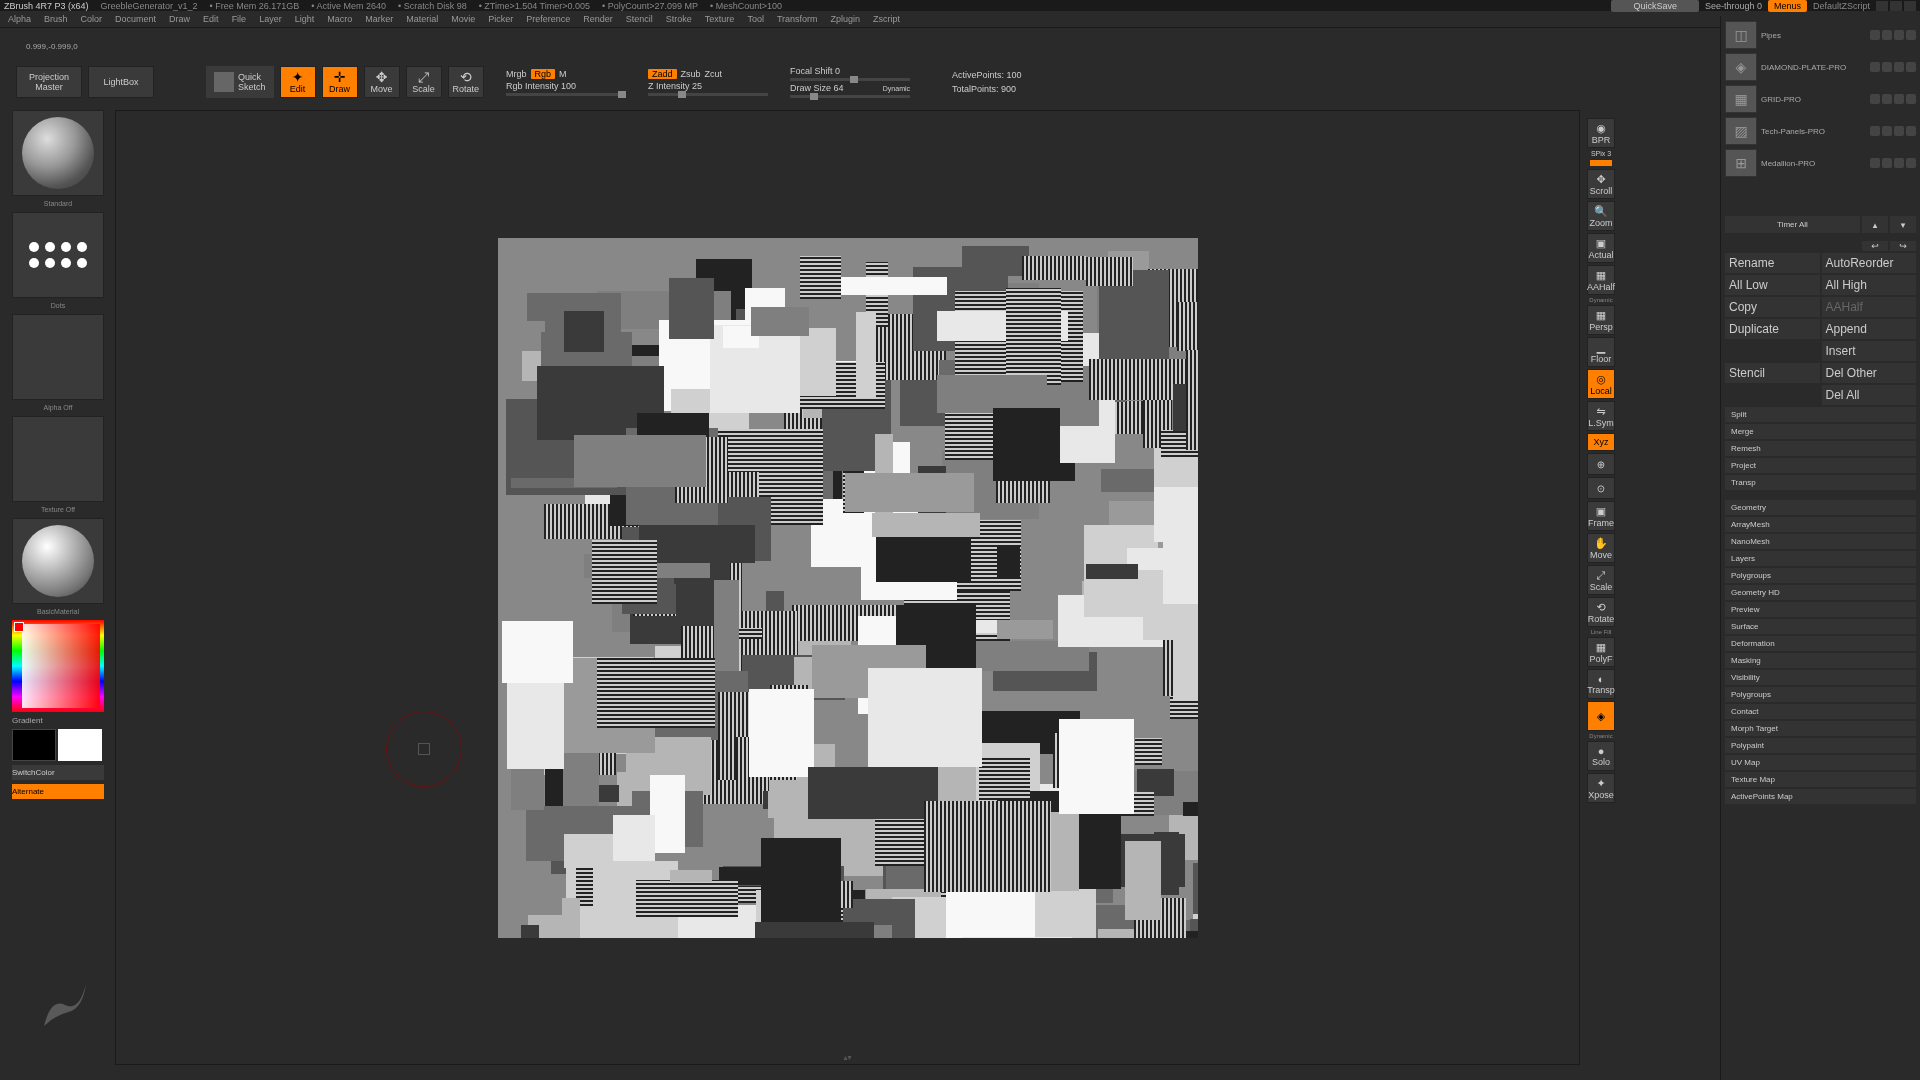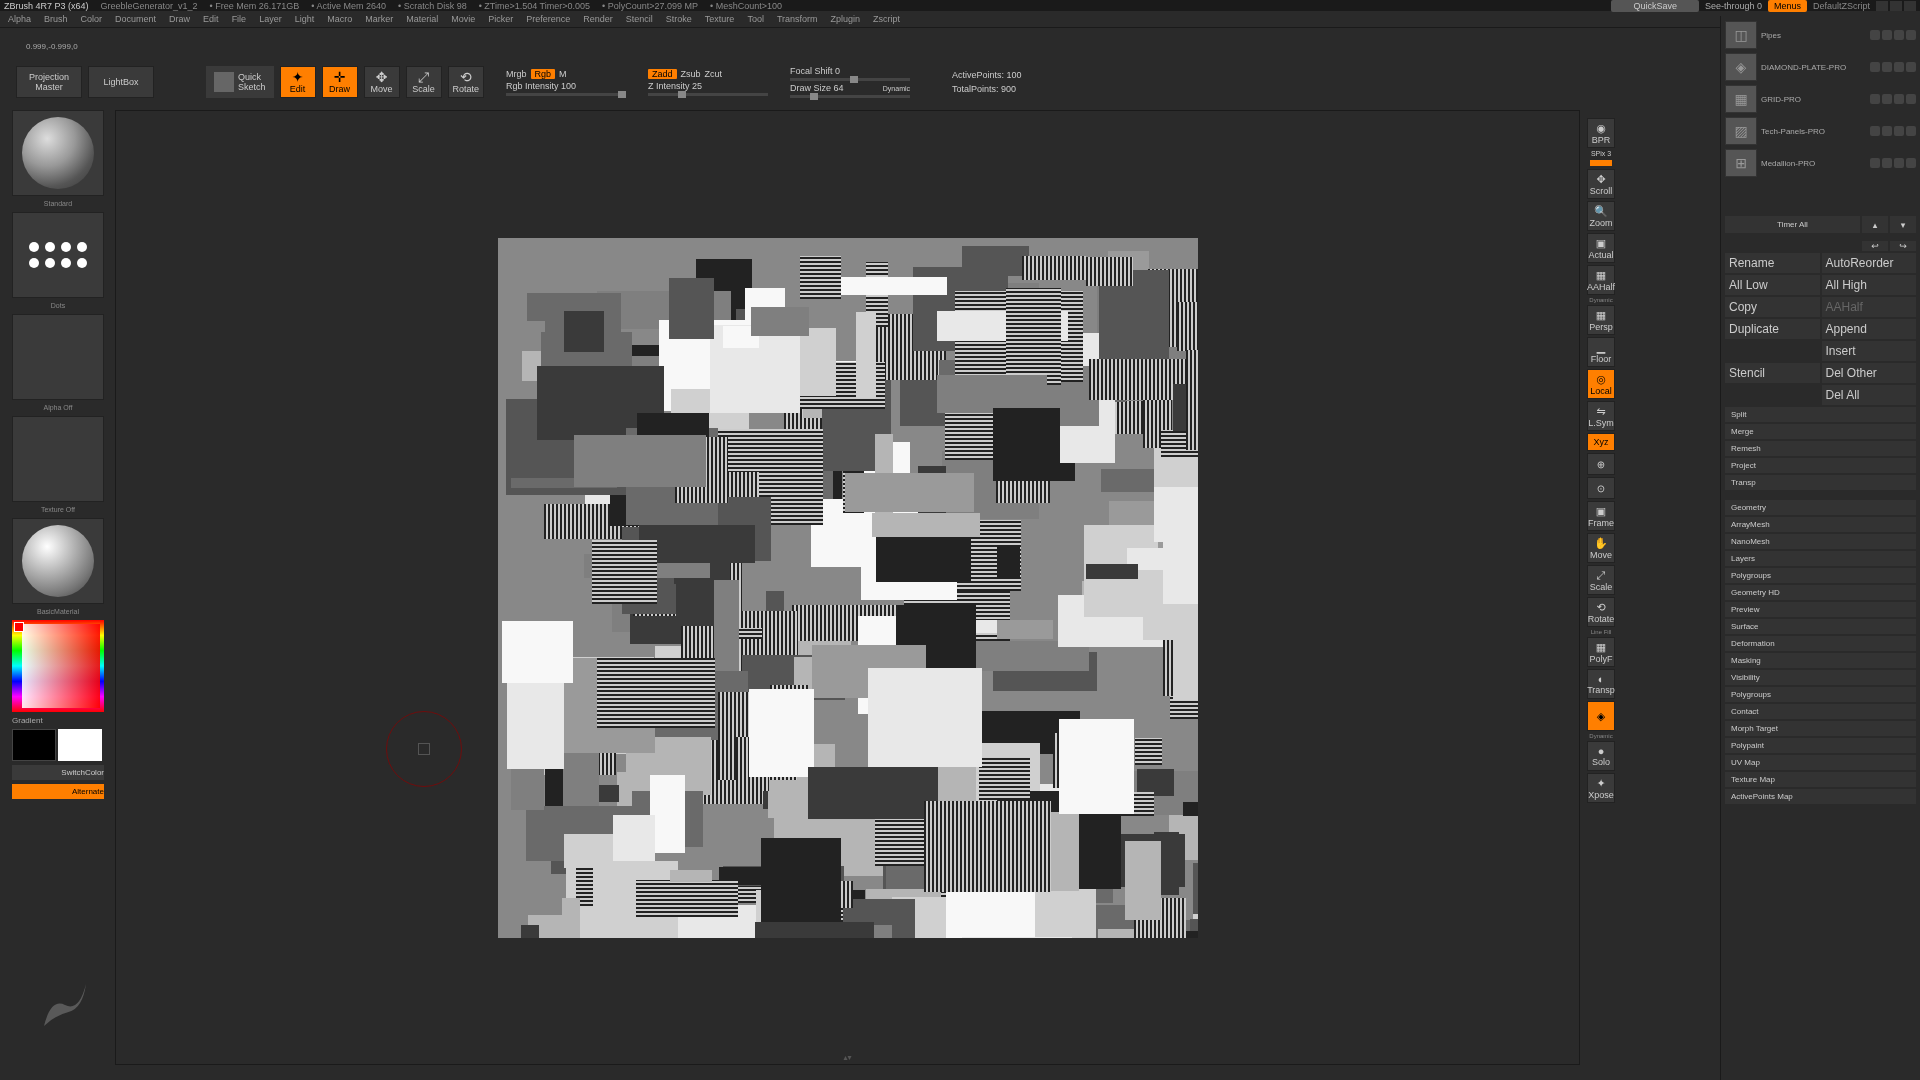--- a/index.html
+++ b/index.html
@@ -39,21 +39,21 @@
 .dots span{width:10px;height:10px;border-radius:50%;background:#fff}
 .matball{width:72px;height:72px;border-radius:50%;background:radial-gradient(circle at 35% 30%,#fff,#bbb 35%,#777 70%,#333)}
 .colorpick{width:92px;height:92px;position:relative;background:linear-gradient(to bottom,red,#ff0,#0f0,#0ff,#00f,#f0f,red)}
 .colorpick .sat{position:absolute;left:10px;top:4px;right:4px;bottom:4px;background:linear-gradient(to right,#fff,red);opacity:0.9}
 .colorpick .mk{position:absolute;left:2px;top:2px;width:10px;height:10px;border:1px solid #fff;background:red}
 .gradlbl{font-size:8px;color:#aaa;padding:2px 0}
 .swatches{display:flex;gap:2px}
 .swatches div{width:44px;height:32px}
 .sw-b{background:#000;border:1px solid #444}
 .sw-w{background:#fff}
-.lbtn{background:#3a3a3a;font-size:8px;text-align:right;padding:3px 0;margin-top:2px}
+.lbtn{background:#3a3a3a;font-size:8px;text-align:left;padding:3px 0;margin-top:2px}
 .lbtn.on{background:#ff7f00;color:#000}
 .logo{position:absolute;left:30px;bottom:40px;width:70px;height:70px;opacity:0.5}
 .logo svg{width:100%;height:100%}
 .canvas{position:absolute;left:115px;top:110px;right:340px;bottom:15px;background:#2a2a2a;border:1px solid #1a1a1a}
 .greebles{position:absolute;left:50%;top:50%;transform:translate(-50%,-50%);width:700px;height:700px;background:#888;overflow:hidden}
 .gr{position:absolute;background:#999}
 .brushring{position:absolute;left:270px;top:600px;width:76px;height:76px;border:1px solid #8b0000;border-radius:50%;opacity:0.7}
 .brushring::after{content:"";position:absolute;left:50%;top:50%;width:10px;height:10px;border:1px solid #666;transform:translate(-50%,-50%)}
 .rshelf{position:absolute;right:305px;top:118px;width:28px;display:flex;flex-direction:column;gap:2px}
 .rshelf .rb{width:28px;height:30px;background:#3a3a3a;border:1px solid #222;display:flex;flex-direction:column;align-items:center;justify-content:center;font-size:6px}

